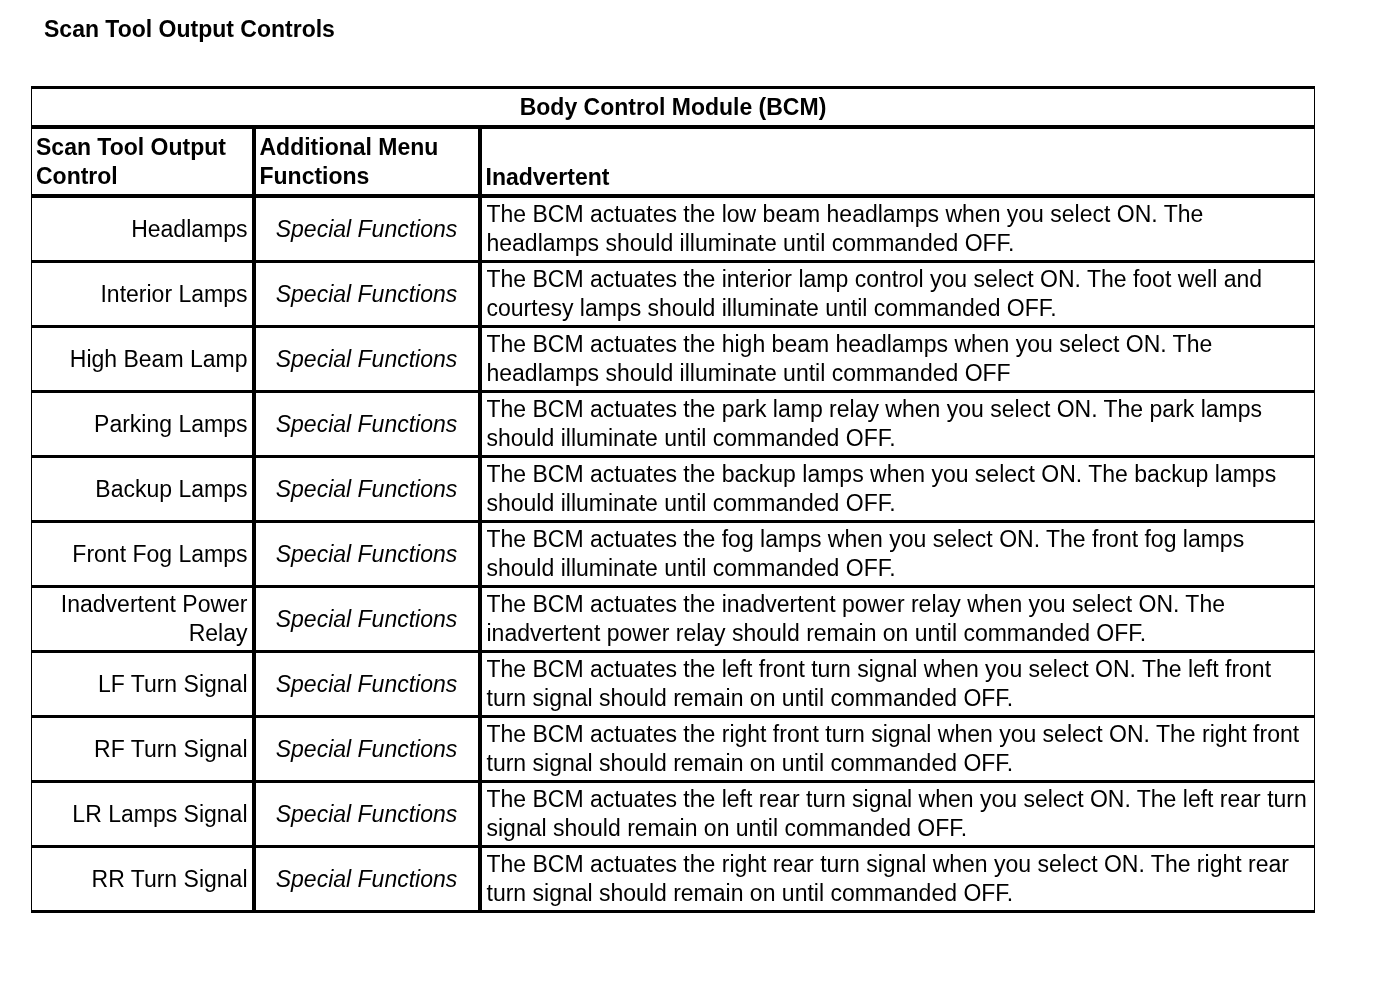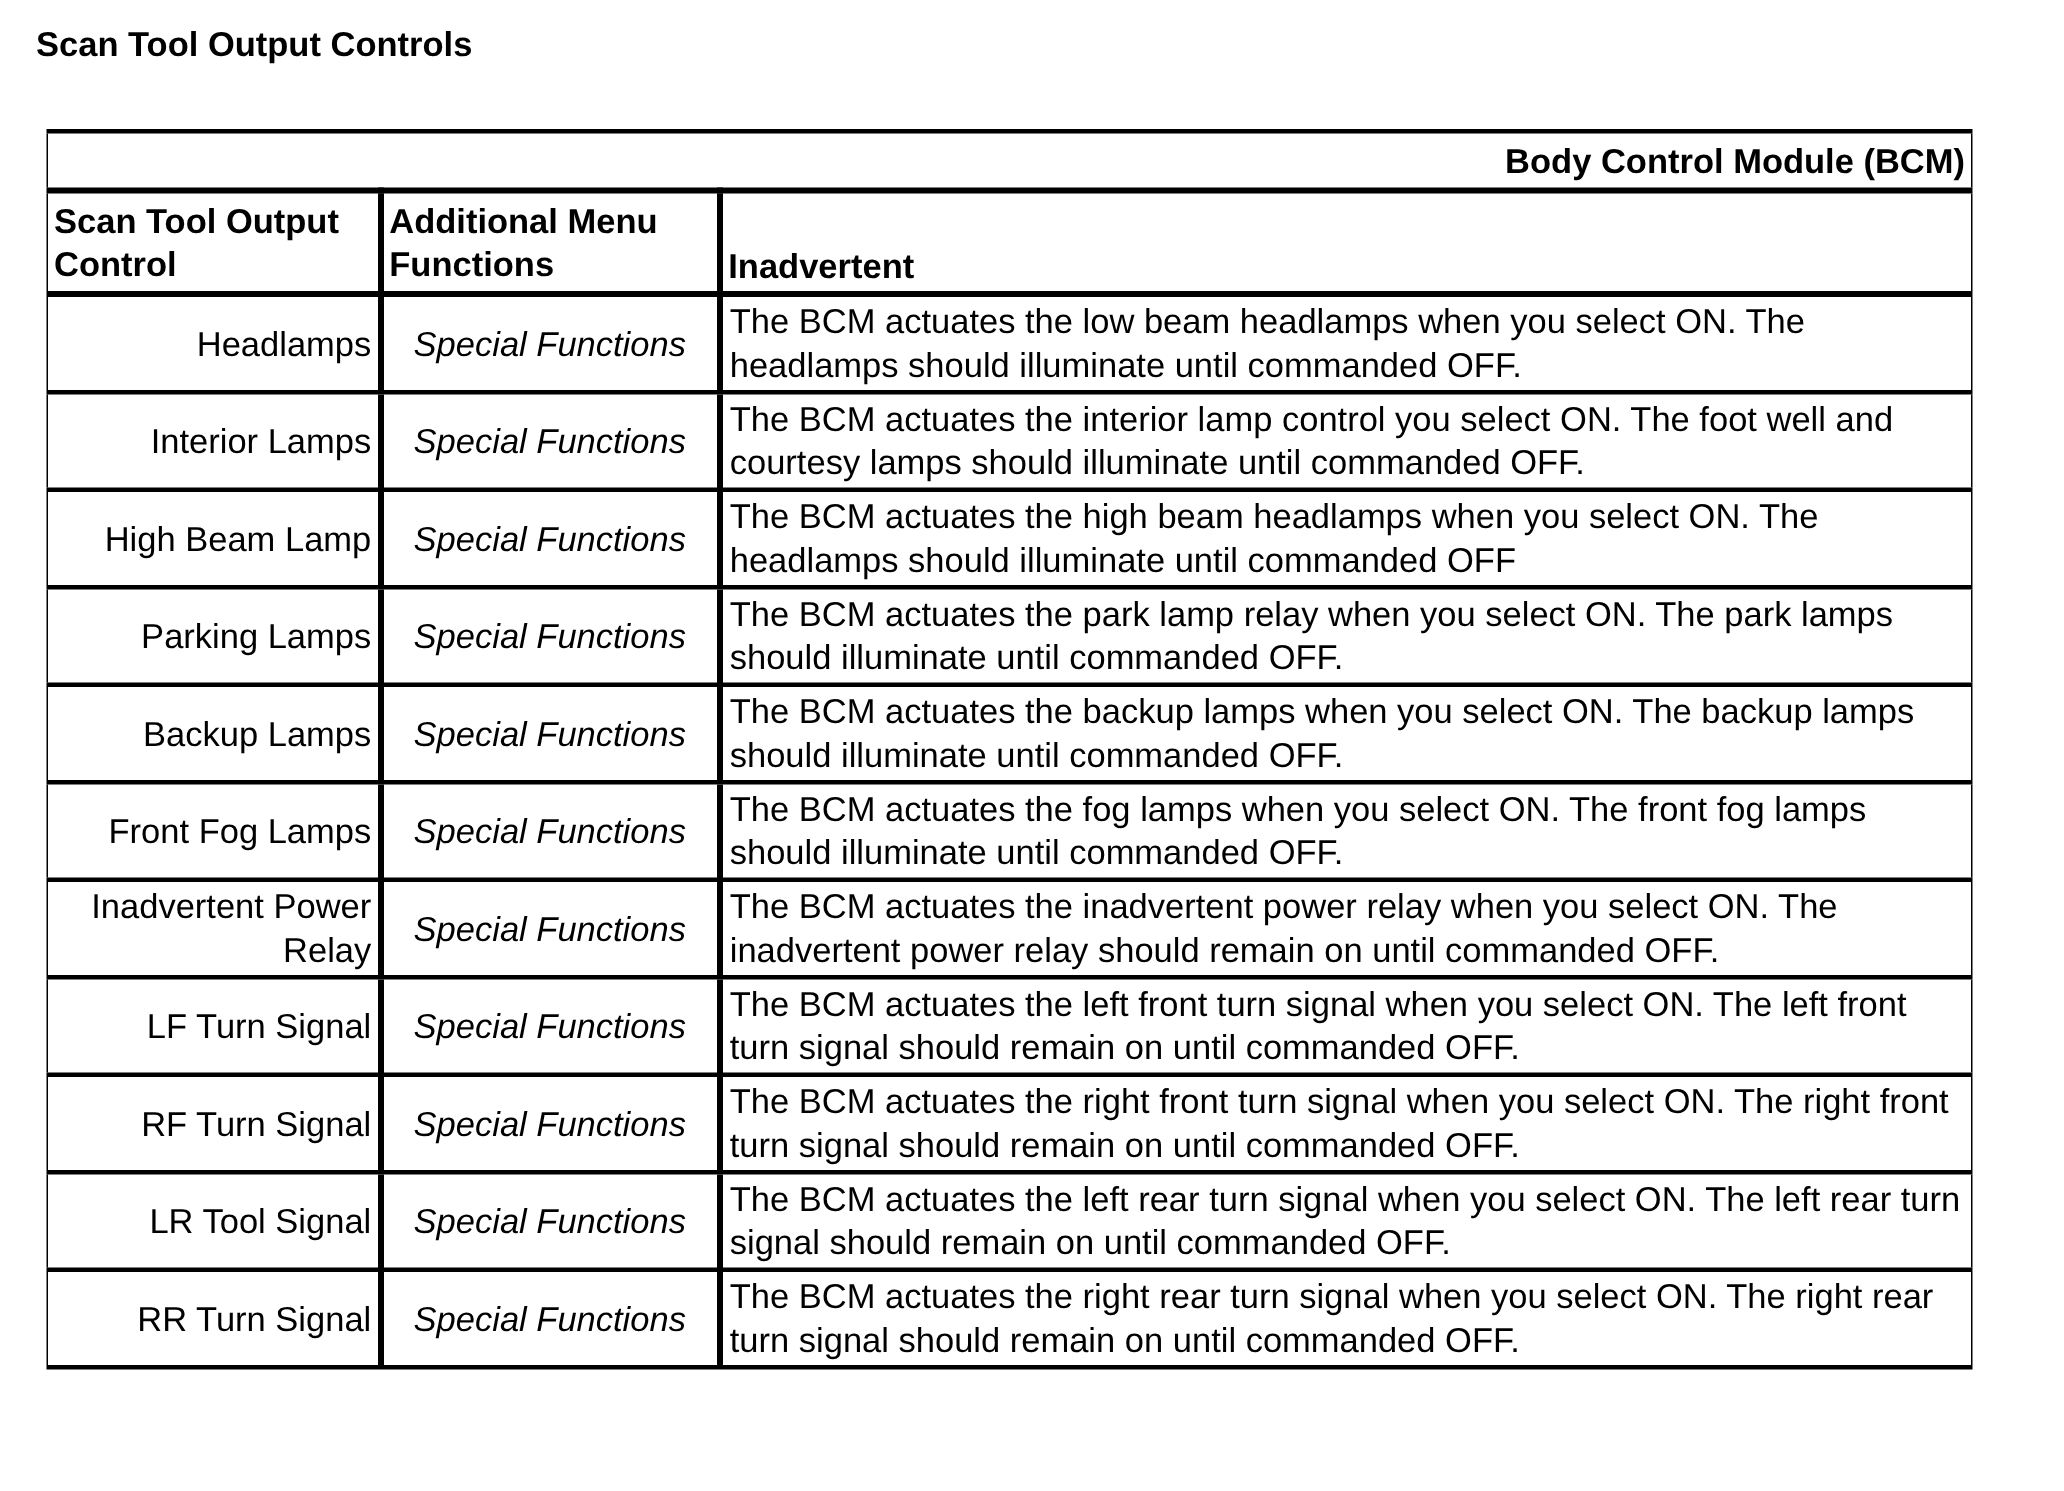--- a/index.html
+++ b/index.html
@@ -1,20 +1,20 @@
 <!DOCTYPE html>
 <html><head>
 <meta charset="utf-8">
 <style>
   html, body { margin:0; padding:0; background:#ffffff; }
   body { width:1376px; height:994px; position:relative; font-family:"Liberation Sans", sans-serif; color:#000; }
-  .title { position:absolute; left:24px; top:16px; font-size:23px; font-weight:bold; }
+  .title { position:absolute; left:44px; top:16px; font-size:23px; font-weight:bold; }
   table { position:absolute; left:31px; top:86px; width:1283px; border-collapse:collapse; table-layout:fixed; }
   td, th { border:1px solid #000; font-size:23px; padding:0 4px; }
-  .caption-cell { text-align:right; font-weight:bold; height:36px; border-bottom:4px solid #000; border-top:3px solid #000; }
+  .caption-cell { text-align:center; font-weight:bold; height:36px; border-bottom:4px solid #000; border-top:3px solid #000; }
   .hdr th { font-weight:bold; text-align:left; height:63px; line-height:29px; border-bottom:4px solid #000; }
   .hdr th.desc { vertical-align:bottom; padding-bottom:2px; }
   tr.row td { height:62px; border-bottom:3px solid #000; line-height:29px; }
   td.c1 { text-align:right; }
   td.c2 { text-align:center; white-space:nowrap;font-style:italic; }
   td.c3 { text-align:left; padding-left:5px; padding-right:2px; }
   .col1 { width:222px; } .col2 { width:226px; } .col3 { width:835px; }
   .thick-r { border-right:4px solid #000; }
 </style>
 </head>
@@ -78,21 +78,21 @@
         <td class="c1 thick-r">LF Turn Signal</td>
         <td class="c2 thick-r">Special Functions</td>
         <td class="c3">The BCM actuates the left front turn signal when you select ON. The left front turn signal should remain on until commanded OFF.</td>
       </tr>
       <tr class="row">
         <td class="c1 thick-r">RF Turn Signal</td>
         <td class="c2 thick-r">Special Functions</td>
         <td class="c3">The BCM actuates the right front turn signal when you select ON. The right front turn signal should remain on until commanded OFF.</td>
       </tr>
       <tr class="row">
-        <td class="c1 thick-r">LR Tool Signal</td>
+        <td class="c1 thick-r">LR Lamps Signal</td>
         <td class="c2 thick-r">Special Functions</td>
         <td class="c3">The BCM actuates the left rear turn signal when you select ON. The left rear turn signal should remain on until commanded OFF.</td>
       </tr>
       <tr class="row">
         <td class="c1 thick-r">RR Turn Signal</td>
         <td class="c2 thick-r">Special Functions</td>
         <td class="c3">The BCM actuates the right rear turn signal when you select ON. The right rear turn signal should remain on until commanded OFF.</td>
       </tr>
     </tbody>
 </table>

